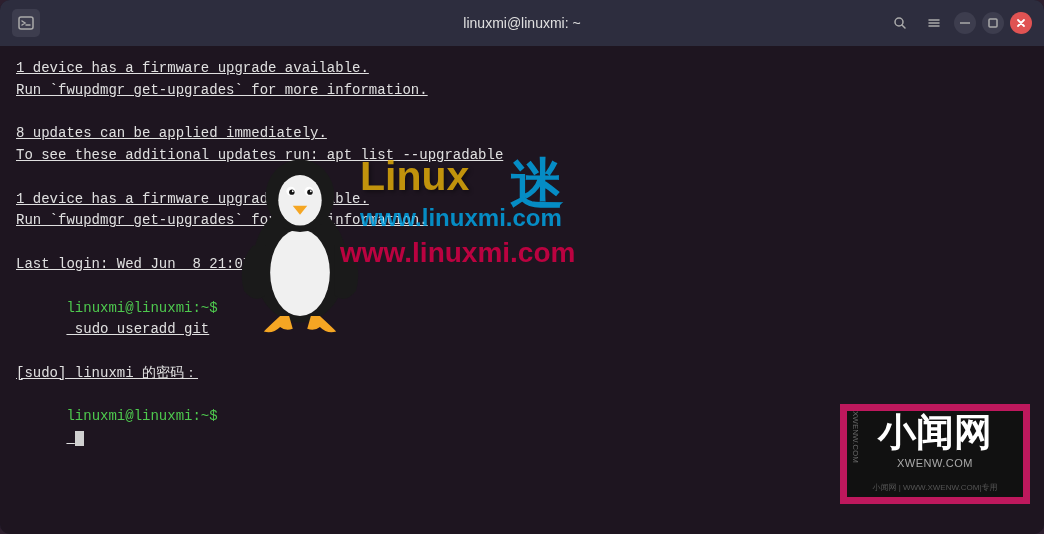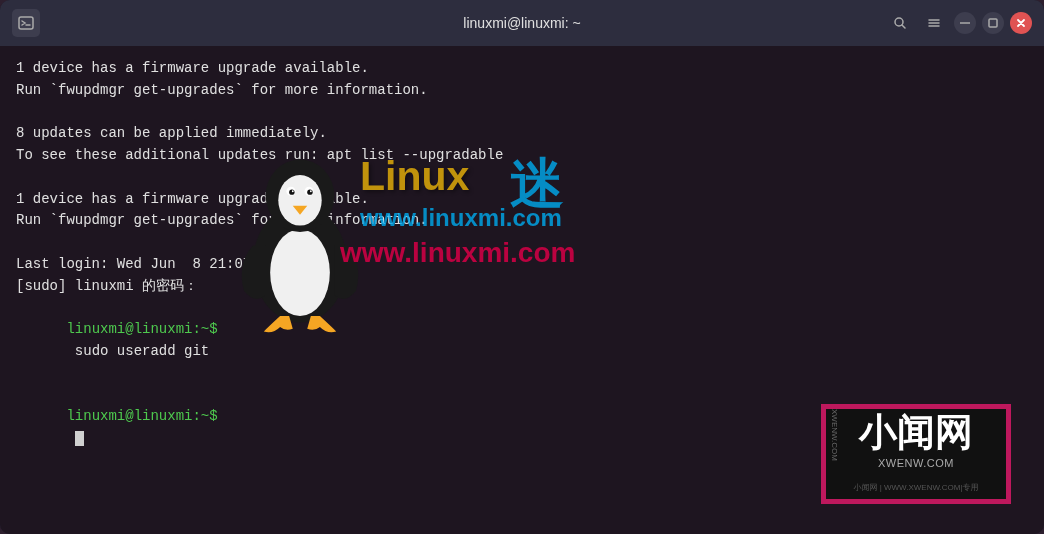--- a/index.html
+++ b/index.html
@@ -104,21 +104,21 @@
       color: #d0d0d0;
       font-size: 14px;
       line-height: 1.55;
     }
 
     .term-line {
       white-space: pre;
       font-family: 'Courier New', Courier, monospace;
     }
 
-    .term-white { color: #e0e0e0; }
+    .term-white { color: #e0e0e0; text-decoration: underline; }
     .term-green { color: #4ec94e; }
     .term-blank { height: 22px; }
 
     .cursor {
       display: inline-block;
       width: 9px;
       height: 15px;
       background: #d0d0d0;
       vertical-align: text-bottom;
       animation: blink 1s step-end infinite;
@@ -143,25 +143,25 @@
       top: 0;
       left: 0;
       width: 160px;
       height: 190px;
     }
 
     
     .small-watermark {
       position: absolute;
       bottom: 30px;
-      right: 33px;
+      right: 14px;
       width: 190px;
       height: 100px;
       background: #111;
-      border: 5px solid #be185d;
+      border: 7px solid #be185d;
       display: flex;
       flex-direction: column;
       align-items: center;
       justify-content: center;
       z-index: 20;
       pointer-events: none;
     }
 
     .xwenw-label {
       font-size: 38px;
@@ -245,25 +245,25 @@
     <div class="term-line term-white">1 device has a firmware upgrade available.</div>
     <div class="term-line term-white">Run `fwupdmgr get-upgrades` for more information.</div>
     <div class="term-blank"></div>
     <div class="term-line term-white">8 updates can be applied immediately.</div>
     <div class="term-line term-white">To see these additional updates run: apt list --upgradable</div>
     <div class="term-blank"></div>
     <div class="term-line term-white">1 device has a firmware upgrade available.</div>
     <div class="term-line term-white">Run `fwupdmgr get-upgrades` for more information.</div>
     <div class="term-blank"></div>
     <div class="term-line term-white">Last login: Wed Jun  8 21:07:23 2022</div>
-    <div class="term-line term-white">[sudo] linuxmi 的密码：</div>
     <div class="term-line">
       <span class="term-green">linuxmi@linuxmi:~$</span>
       <span class="term-white"> sudo useradd git</span>
     </div>
+    <div class="term-line term-white">[sudo] linuxmi 的密码：</div>
     <div class="term-line">
       <span class="term-green">linuxmi@linuxmi:~$</span>
       <span class="term-white"> </span><span class="cursor"></span>
     </div>
 
     <div class="watermark-container">
 
       <svg class="watermark-tux" viewBox="0 0 160 210" xmlns="http://www.w3.org/2000/svg">
 
         <ellipse cx="80" cy="130" rx="52" ry="65" fill="#1a1a1a"></ellipse>

